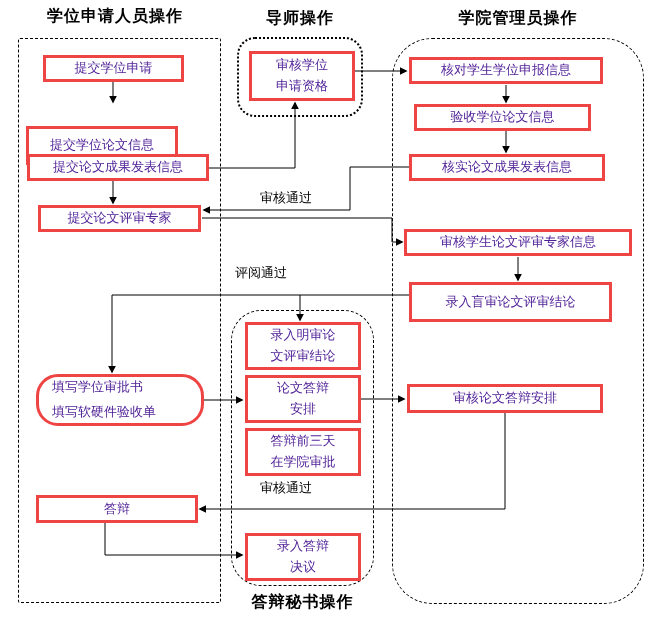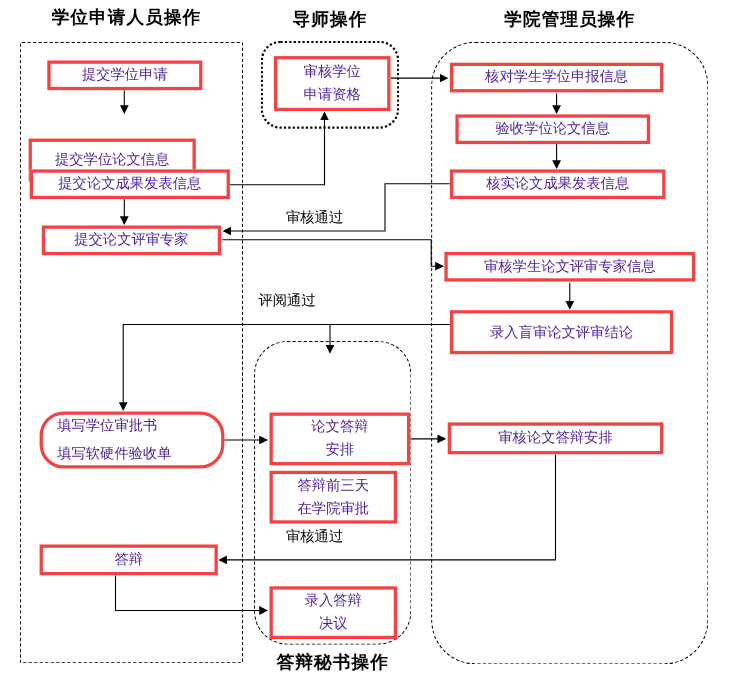--- a/index.html
+++ b/index.html
@@ -149,21 +149,25 @@
   <div class="node" style="left:409px; top:154px; width:196px; height:27px;">
     <span class="node-text">核实论文成果发表信息</span>
   </div>
   <div class="node" style="left:409px; top:282px; width:203px; height:40px;">
     <span class="node-text">录入盲审论文评审结论</span>
   </div>
   <div class="node" style="left:407px; top:384px; width:196px; height:29px;">
     <span class="node-text">审核论文答辩安排</span>
   </div>
 
-  <div class="node" style="left:245px; top:375px; width:128px; height:48px;">
+  <div class="node" style="left:245px; top:322px; width:116px; height:48px;">
+    <span class="node-text">录入明审论
+文评审结论</span>
+  </div>
+  <div class="node" style="left:245px; top:375px; width:116px; height:48px;">
     <span class="node-text">论文答辩
 安排</span>
   </div>
   <div class="node" style="left:245px; top:428px; width:116px; height:48px;">
     <span class="node-text">答辩前三天
 在学院审批</span>
   </div>
   <div class="node" style="left:245px; top:533px; width:116px; height:48px;">
     <span class="node-text">录入答辩
 决议</span>

